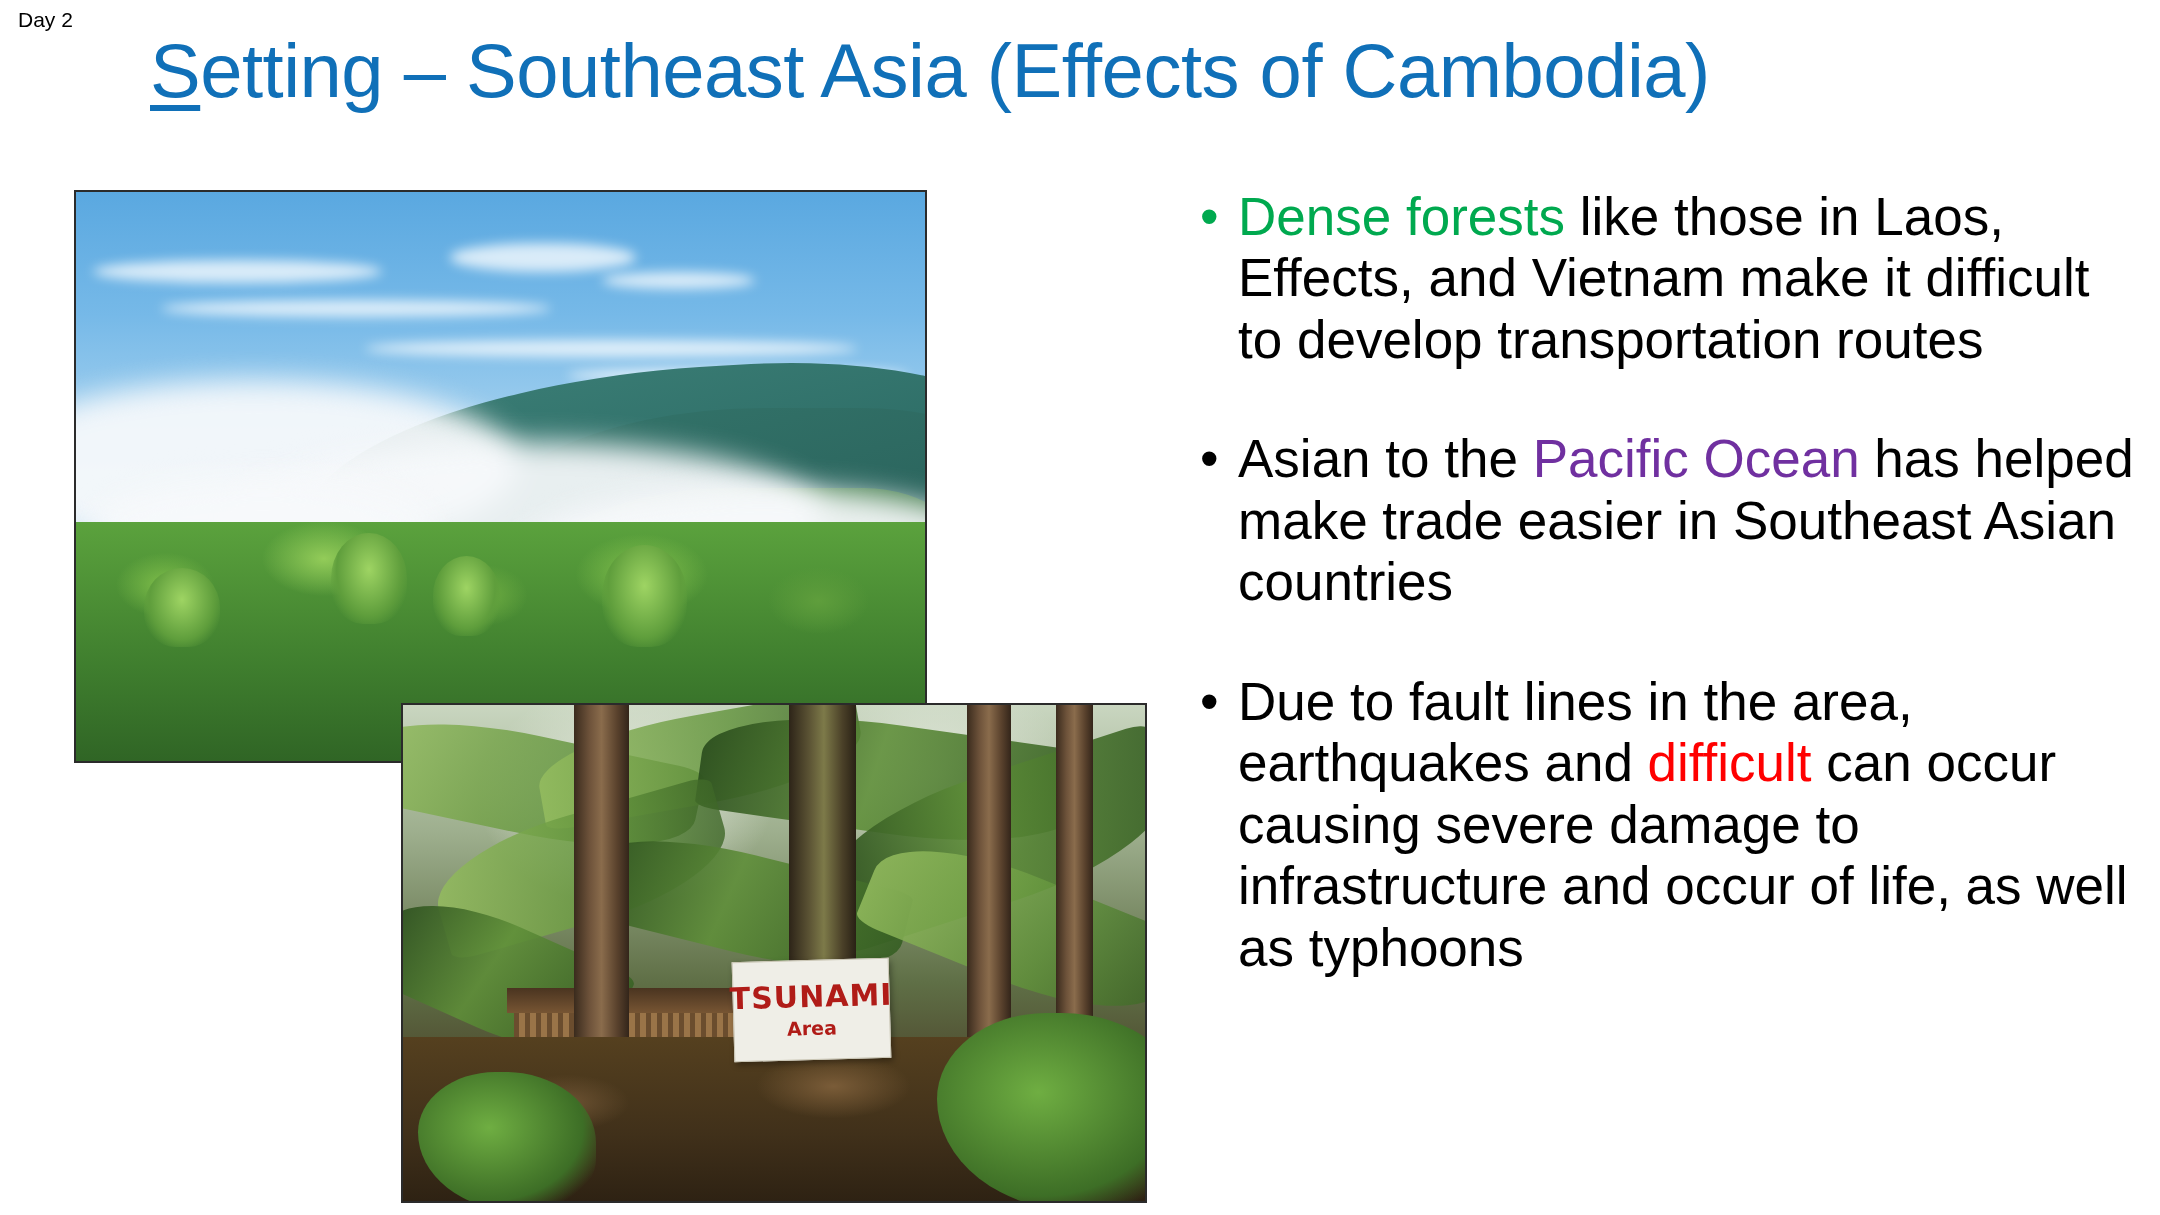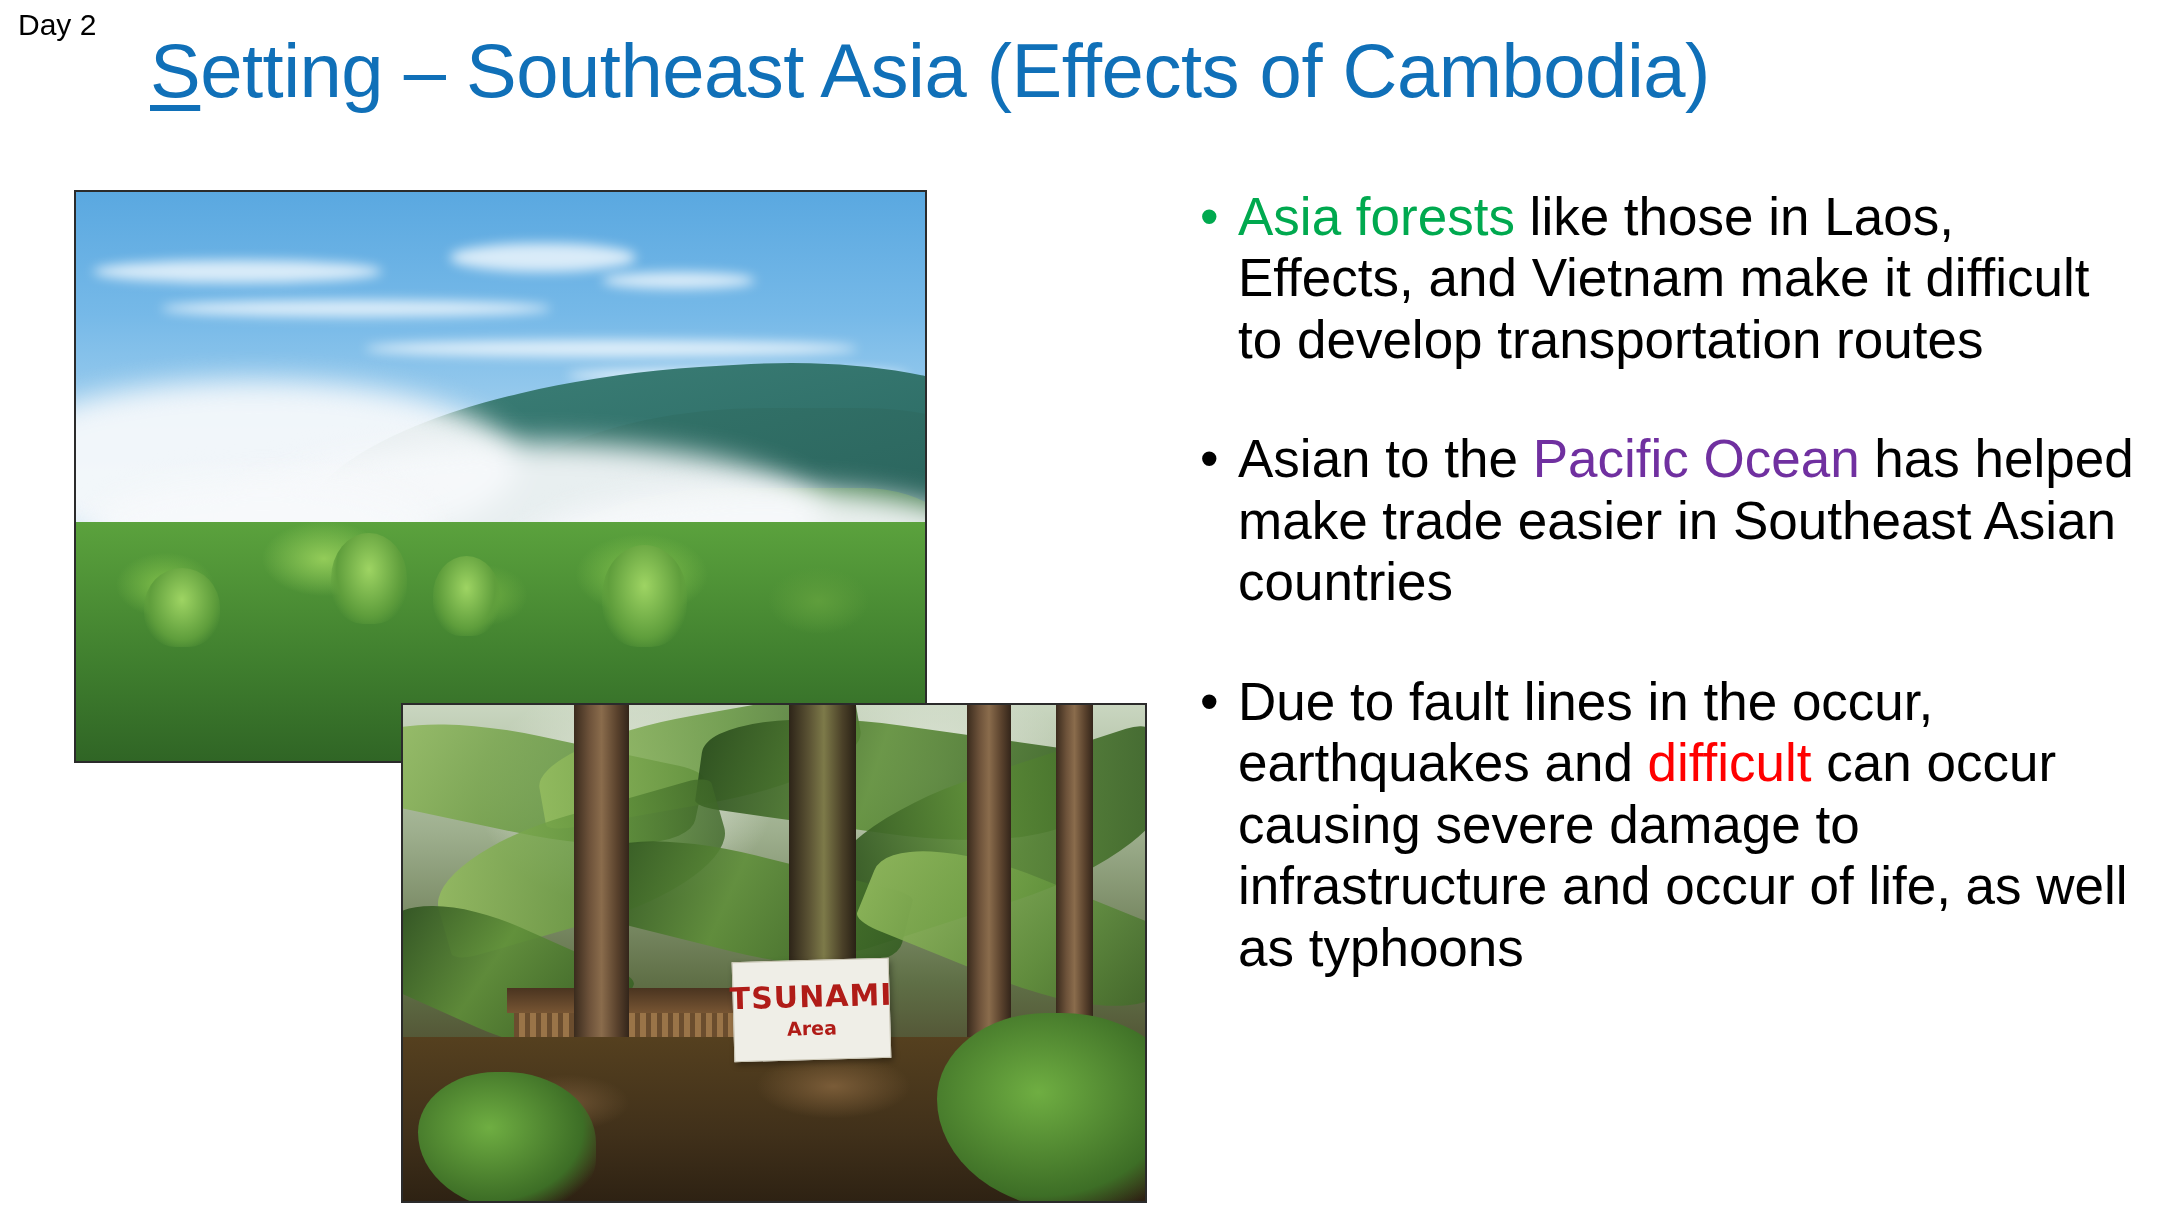--- a/index.html
+++ b/index.html
@@ -14,21 +14,21 @@
     overflow: hidden;
     font-family: "Liberation Sans", sans-serif;
     color: #000000;
   }
 
   
   .day-label {
     position: absolute;
     left: 18px;
     top: 8px;
-    font-size: 30px;
+    font-size: 21px;
     line-height: 1.1;
     color: #000000;
     white-space: nowrap;
   }
 
   
   .slide-title {
     position: absolute;
     left: 150px;
     top: 28px;
@@ -305,26 +305,26 @@
       <div class="ts-sign-main">TSUNAMI</div>
       <div class="ts-sign-sub">Area</div>
     </div>
   </div>
 </div>
 
 <div class="bullets">
 
   <div class="bullet-item">
     <span class="bullet-dot dot-green">•</span>
-    <span class="bullet-text"><span class="hl-green">Asia forests</span><span> like those in Laos, Effects, and Vietnam make it difficult to develop transportation routes</span></span>
+    <span class="bullet-text"><span class="hl-green">Dense forests</span><span> like those in Laos, Effects, and Vietnam make it difficult to develop transportation routes</span></span>
   </div>
 
   <div class="bullet-item">
     <span class="bullet-dot dot-black">•</span>
     <span class="bullet-text"><span>Asian to the </span><span class="hl-purple">Pacific Ocean</span><span> has helped make trade easier in Southeast Asian countries</span></span>
   </div>
 
   <div class="bullet-item">
     <span class="bullet-dot dot-black">•</span>
-    <span class="bullet-text"><span>Due to fault lines in the occur, earthquakes and </span><span class="hl-red">difficult</span><span> can occur causing severe damage to infrastructure and occur of life, as well as typhoons</span></span>
+    <span class="bullet-text"><span>Due to fault lines in the area, earthquakes and </span><span class="hl-red">difficult</span><span> can occur causing severe damage to infrastructure and occur of life, as well as typhoons</span></span>
   </div>
 
 </div>
 
 </body></html>

